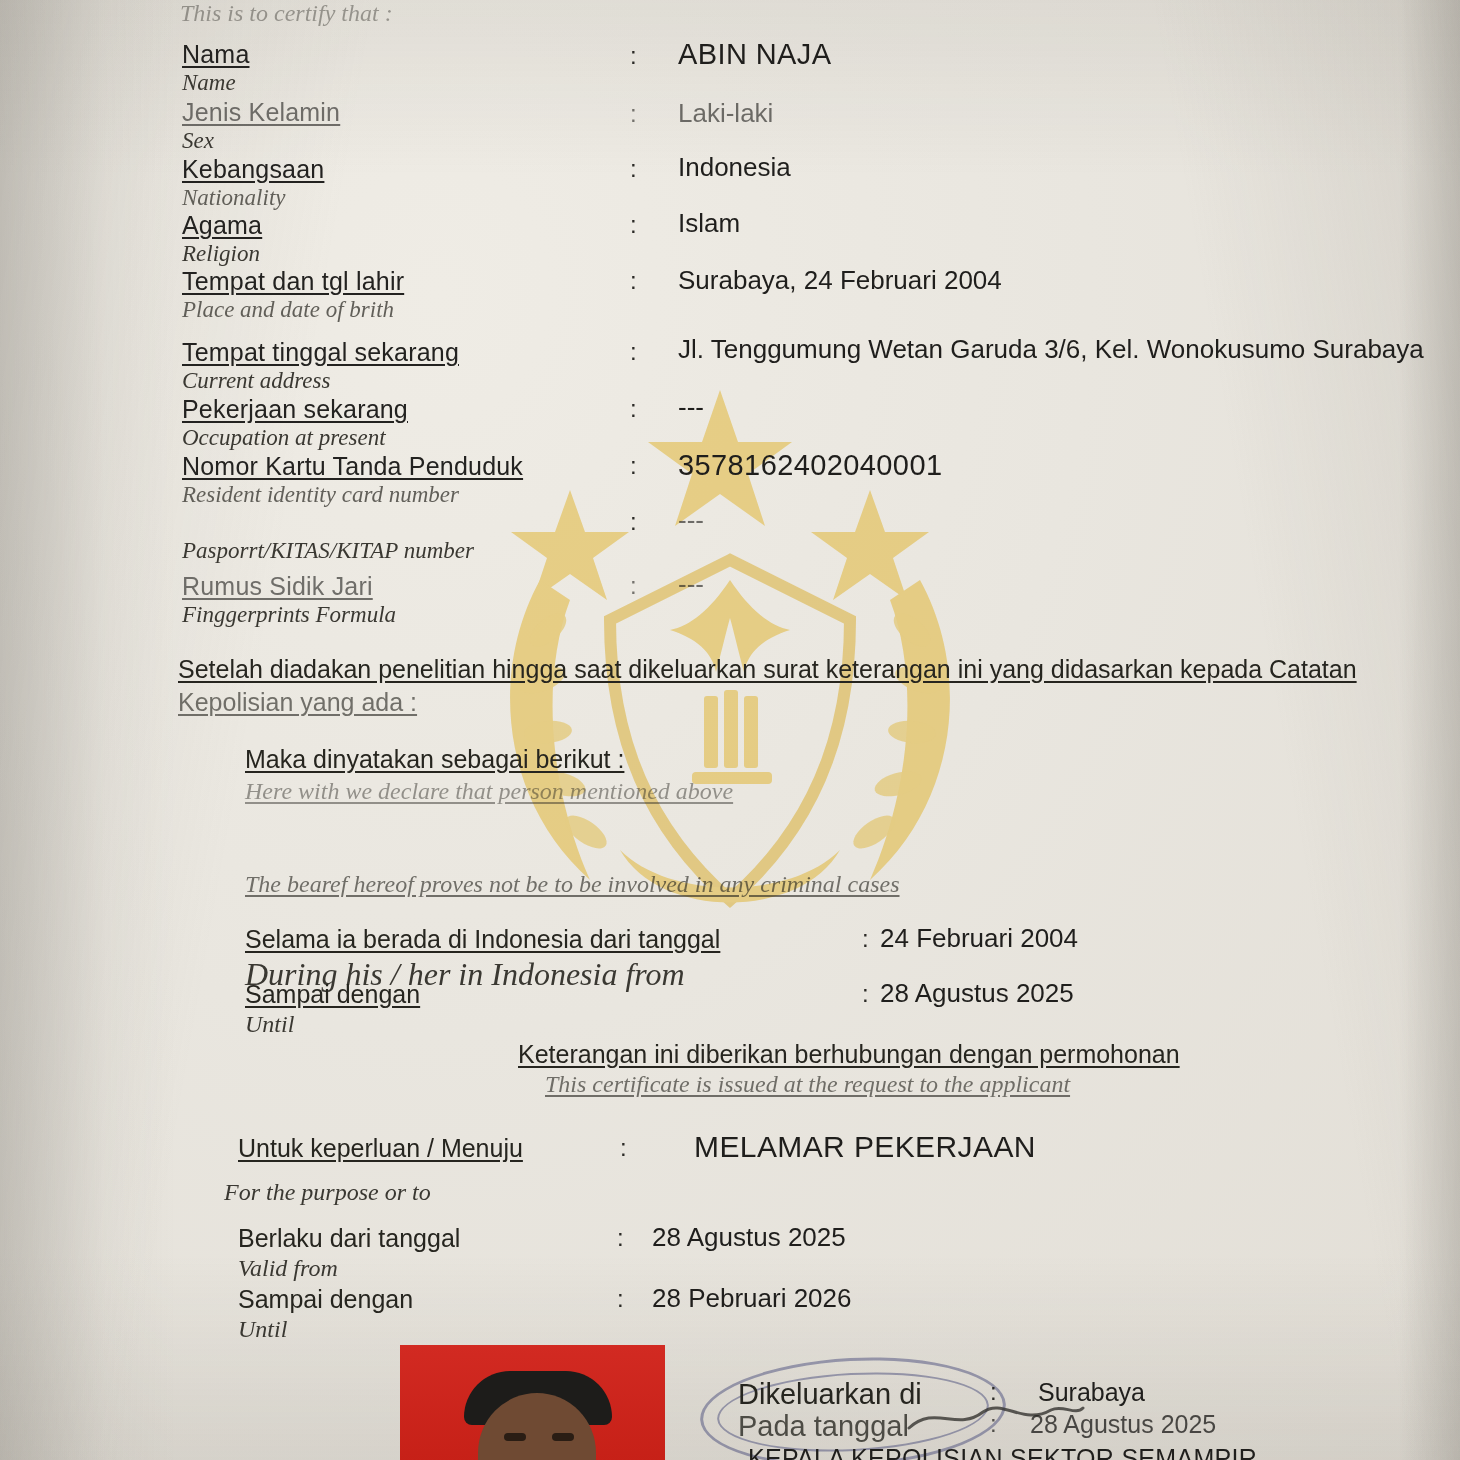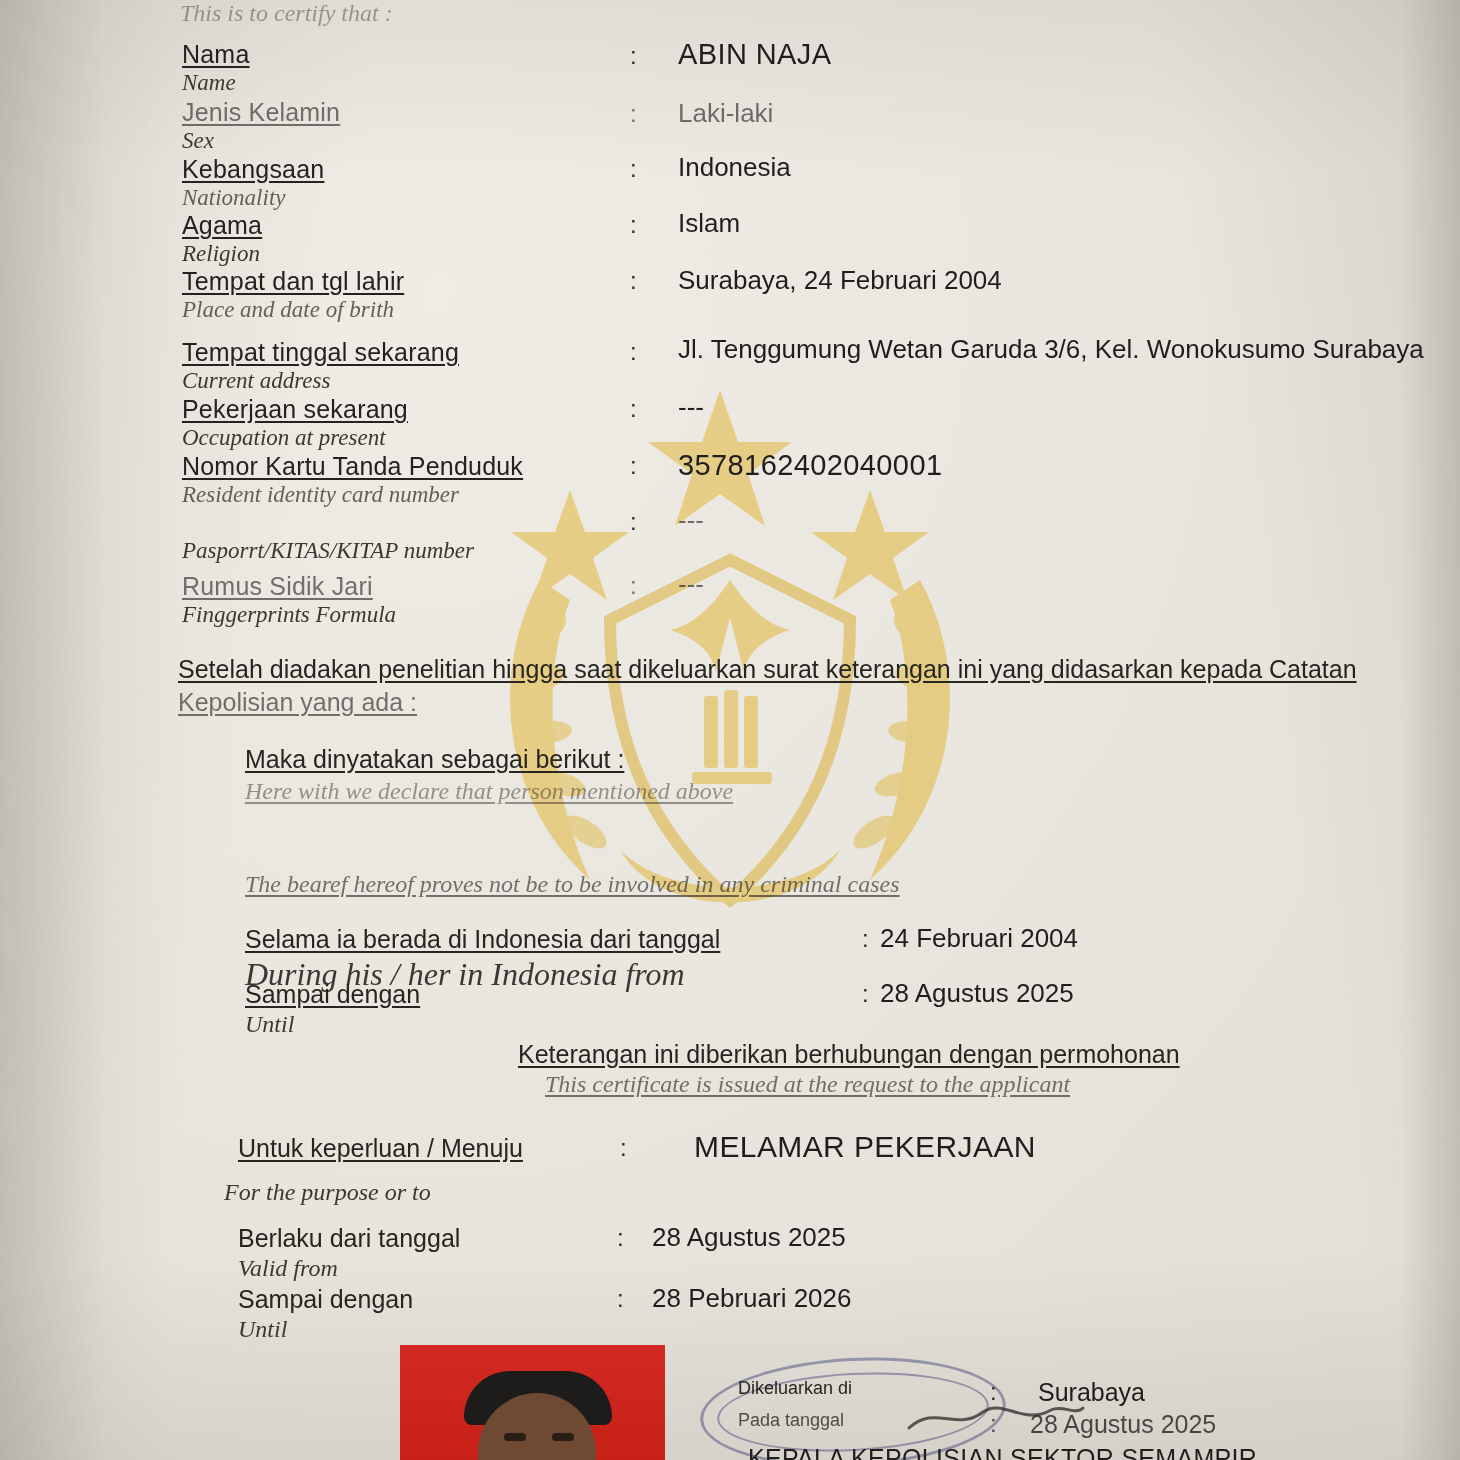--- a/index.html
+++ b/index.html
@@ -165,21 +165,21 @@
     top: 1398px;
     width: 180px;
     height: 40px;
     pointer-events: none;
     opacity: 0.75;
   }
   .footer-block {
     position: absolute;
   }
   .footer-label {
-    font-size: 18px;
+    font-size: 29px;
     color: #26251f;
   }
   .footer-value {
     font-size: 25px;
     color: #1f1e1c;
   }
   .footer-title {
     position: absolute;
     font-size: 25px;
     color: #1f1e1c;

